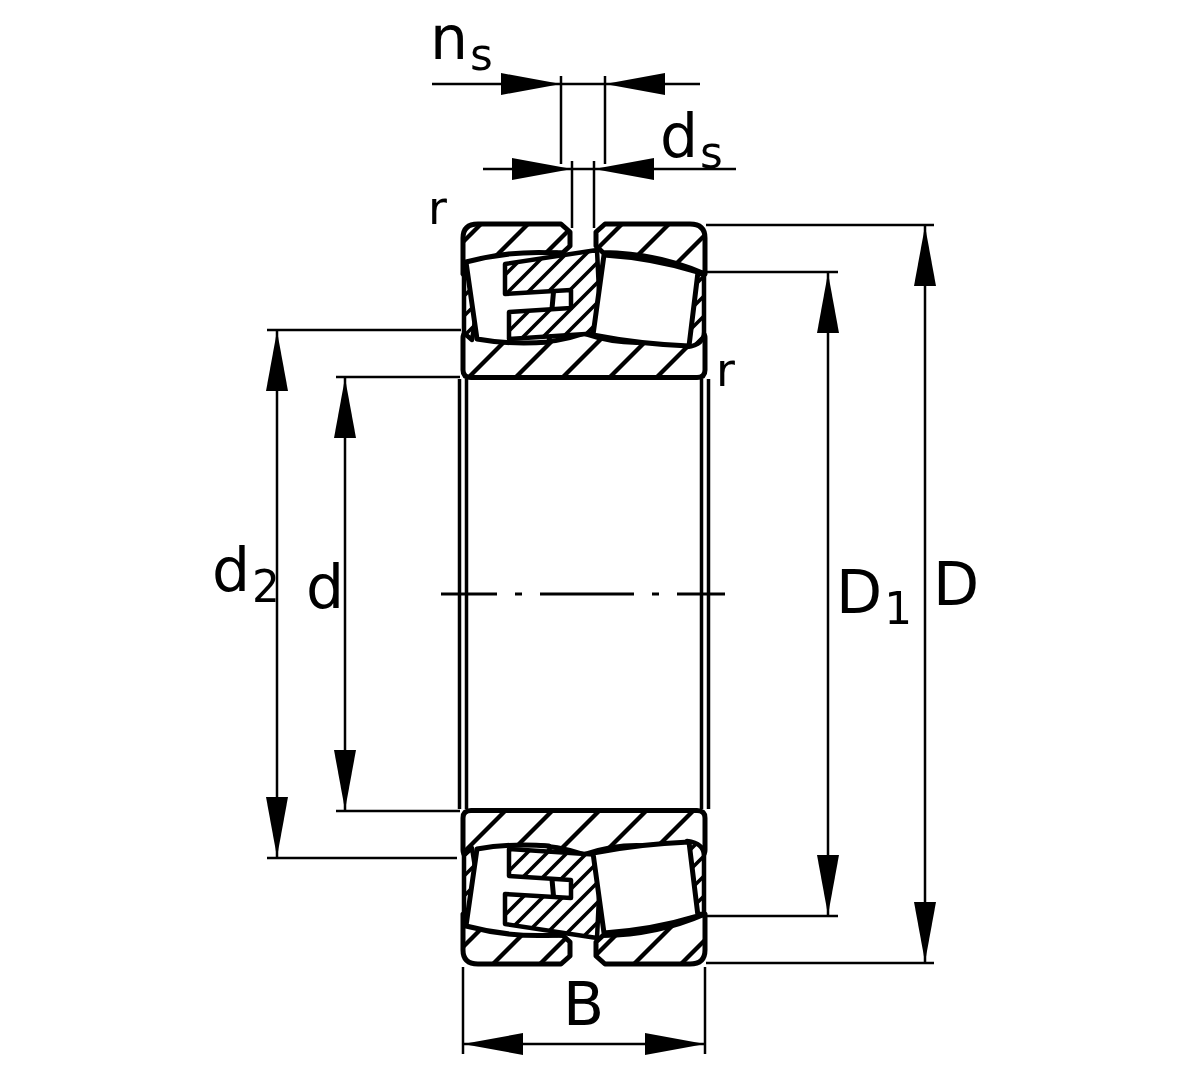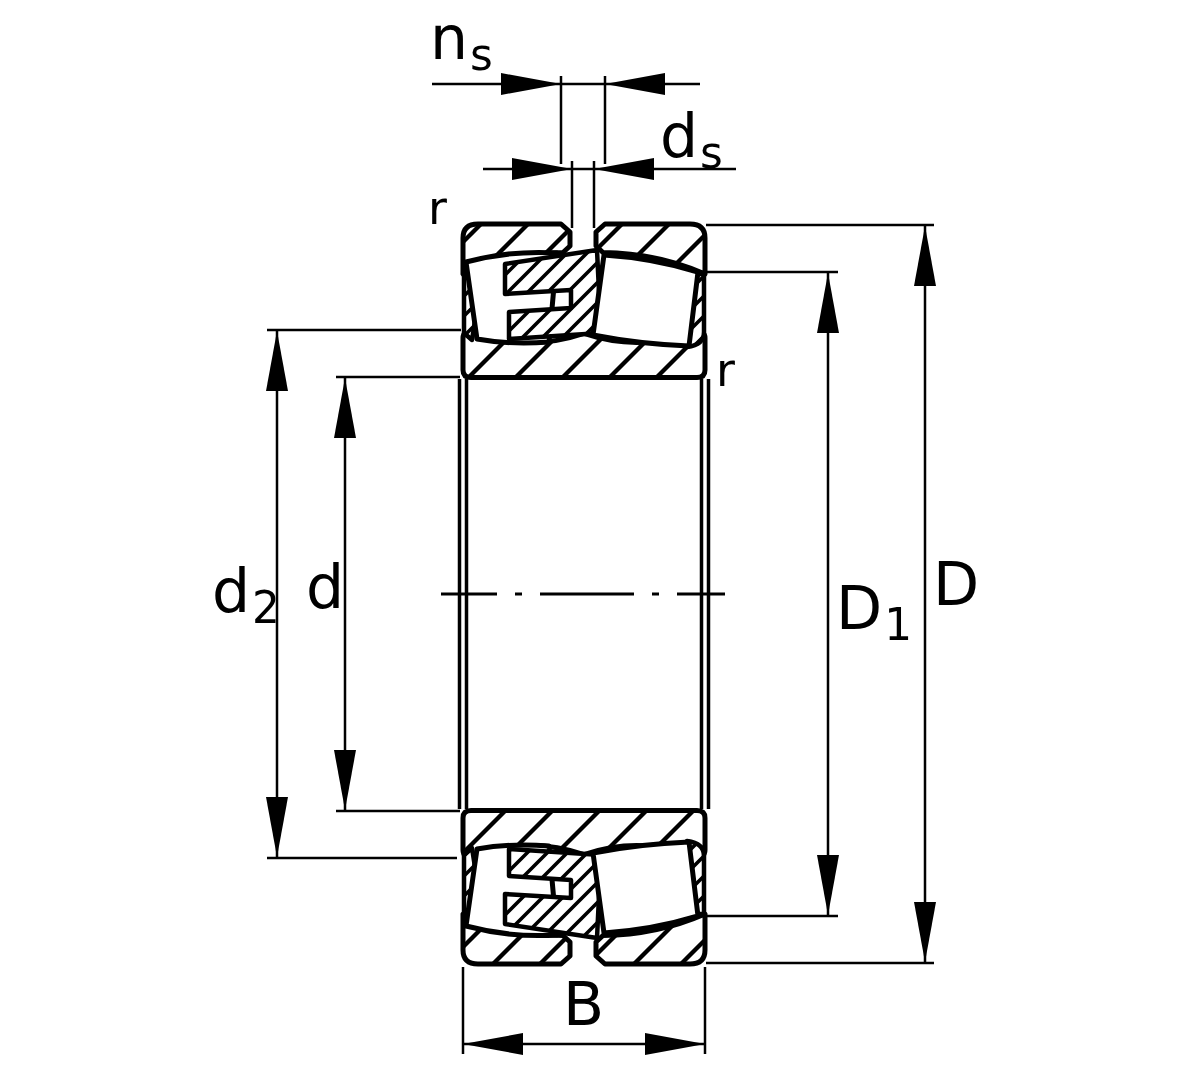--- a/index.html
+++ b/index.html
@@ -100,18 +100,18 @@
       <polygon class="arr" points="925,962 914,902 936,902"></polygon>
       <polygon class="arr" points="463,1044 523,1033 523,1055"></polygon>
       <polygon class="arr" points="705,1044 645,1033 645,1055"></polygon>
     </g>
   </svg>
 
   <div class="lbl" style="left:430px;top:8px"><span>n</span><span class="sub">s</span></div>
   <div class="lbl" style="left:660px;top:106px"><span>d</span><span class="sub">s</span></div>
   <div class="lbl small" style="left:428px;top:185px"><span>r</span></div>
   <div class="lbl small" style="left:716px;top:347px"><span>r</span></div>
-  <div class="lbl" style="left:212px;top:561px"><span>d</span><span class="sub">2</span></div>
+  <div class="lbl" style="left:212px;top:540px"><span>d</span><span class="sub">2</span></div>
   <div class="lbl" style="left:306px;top:557px"><span>d</span></div>
-  <div class="lbl" style="left:836px;top:578px"><span>D</span><span class="sub">1</span></div>
+  <div class="lbl" style="left:836px;top:562px"><span>D</span><span class="sub">1</span></div>
   <div class="lbl" style="left:933px;top:554px"><span>D</span></div>
   <div class="lbl" style="left:563px;top:974px"><span>B</span></div>
 </div>
 
 </body></html>

